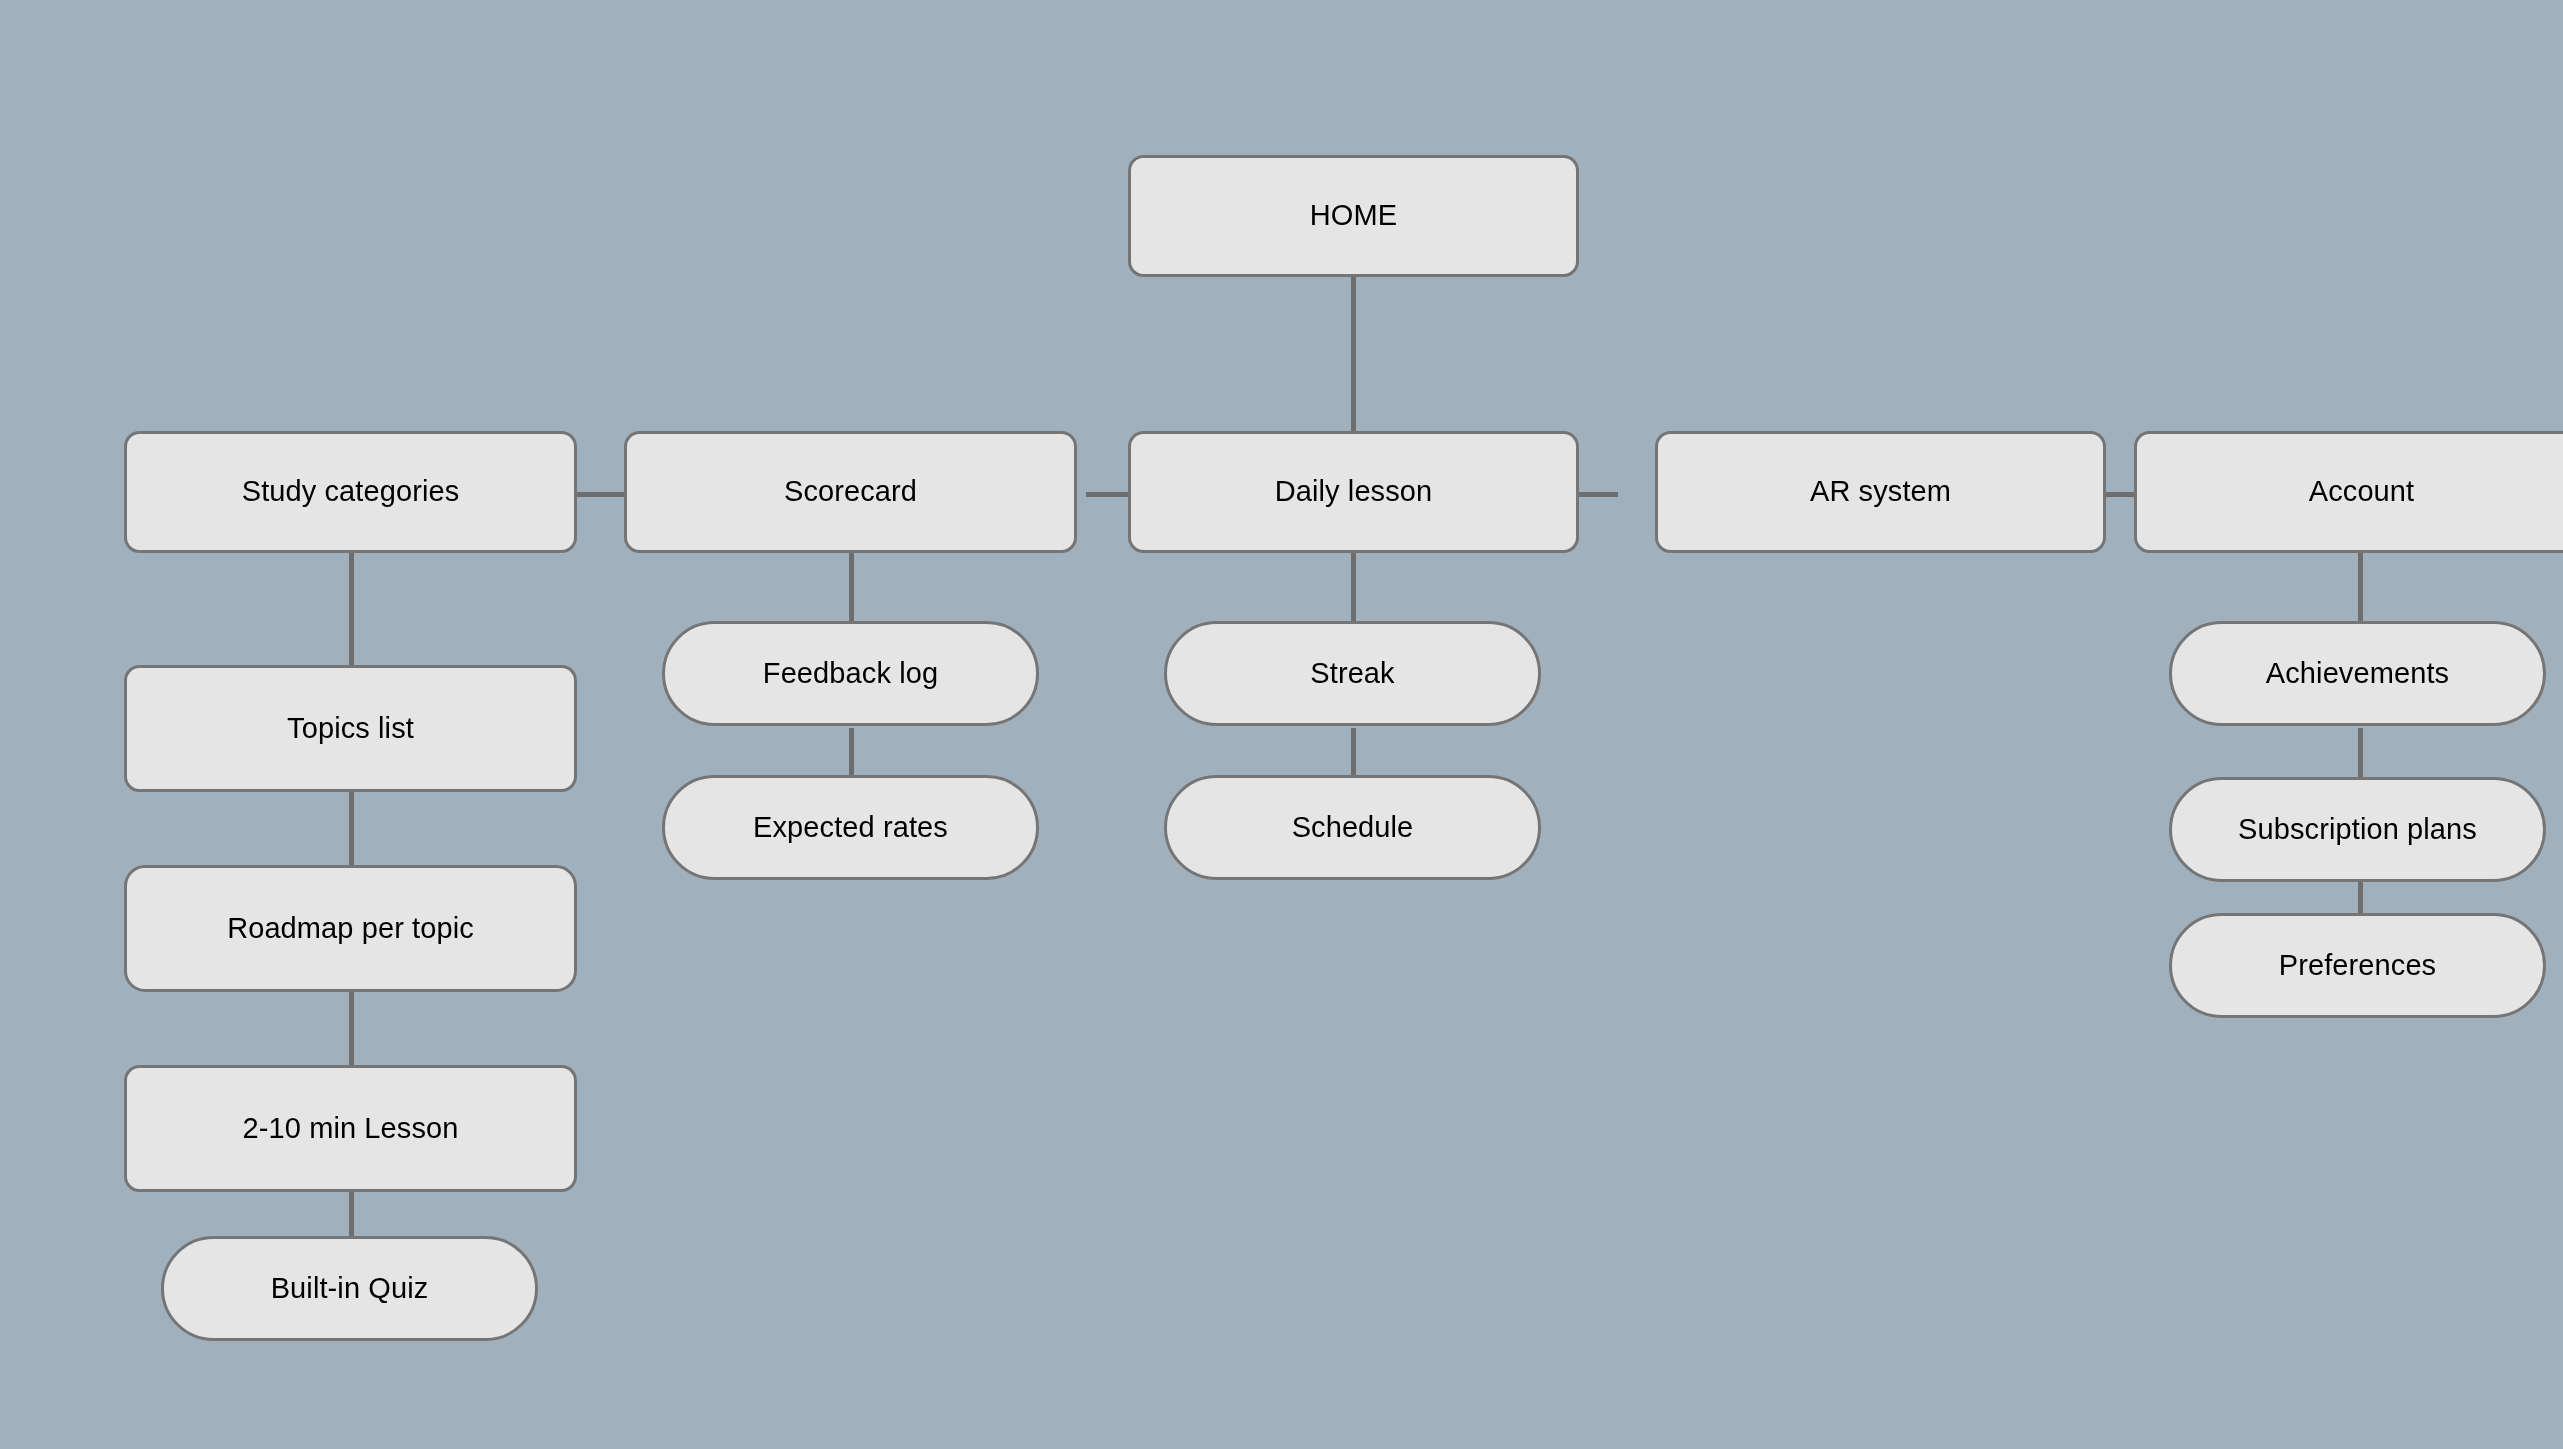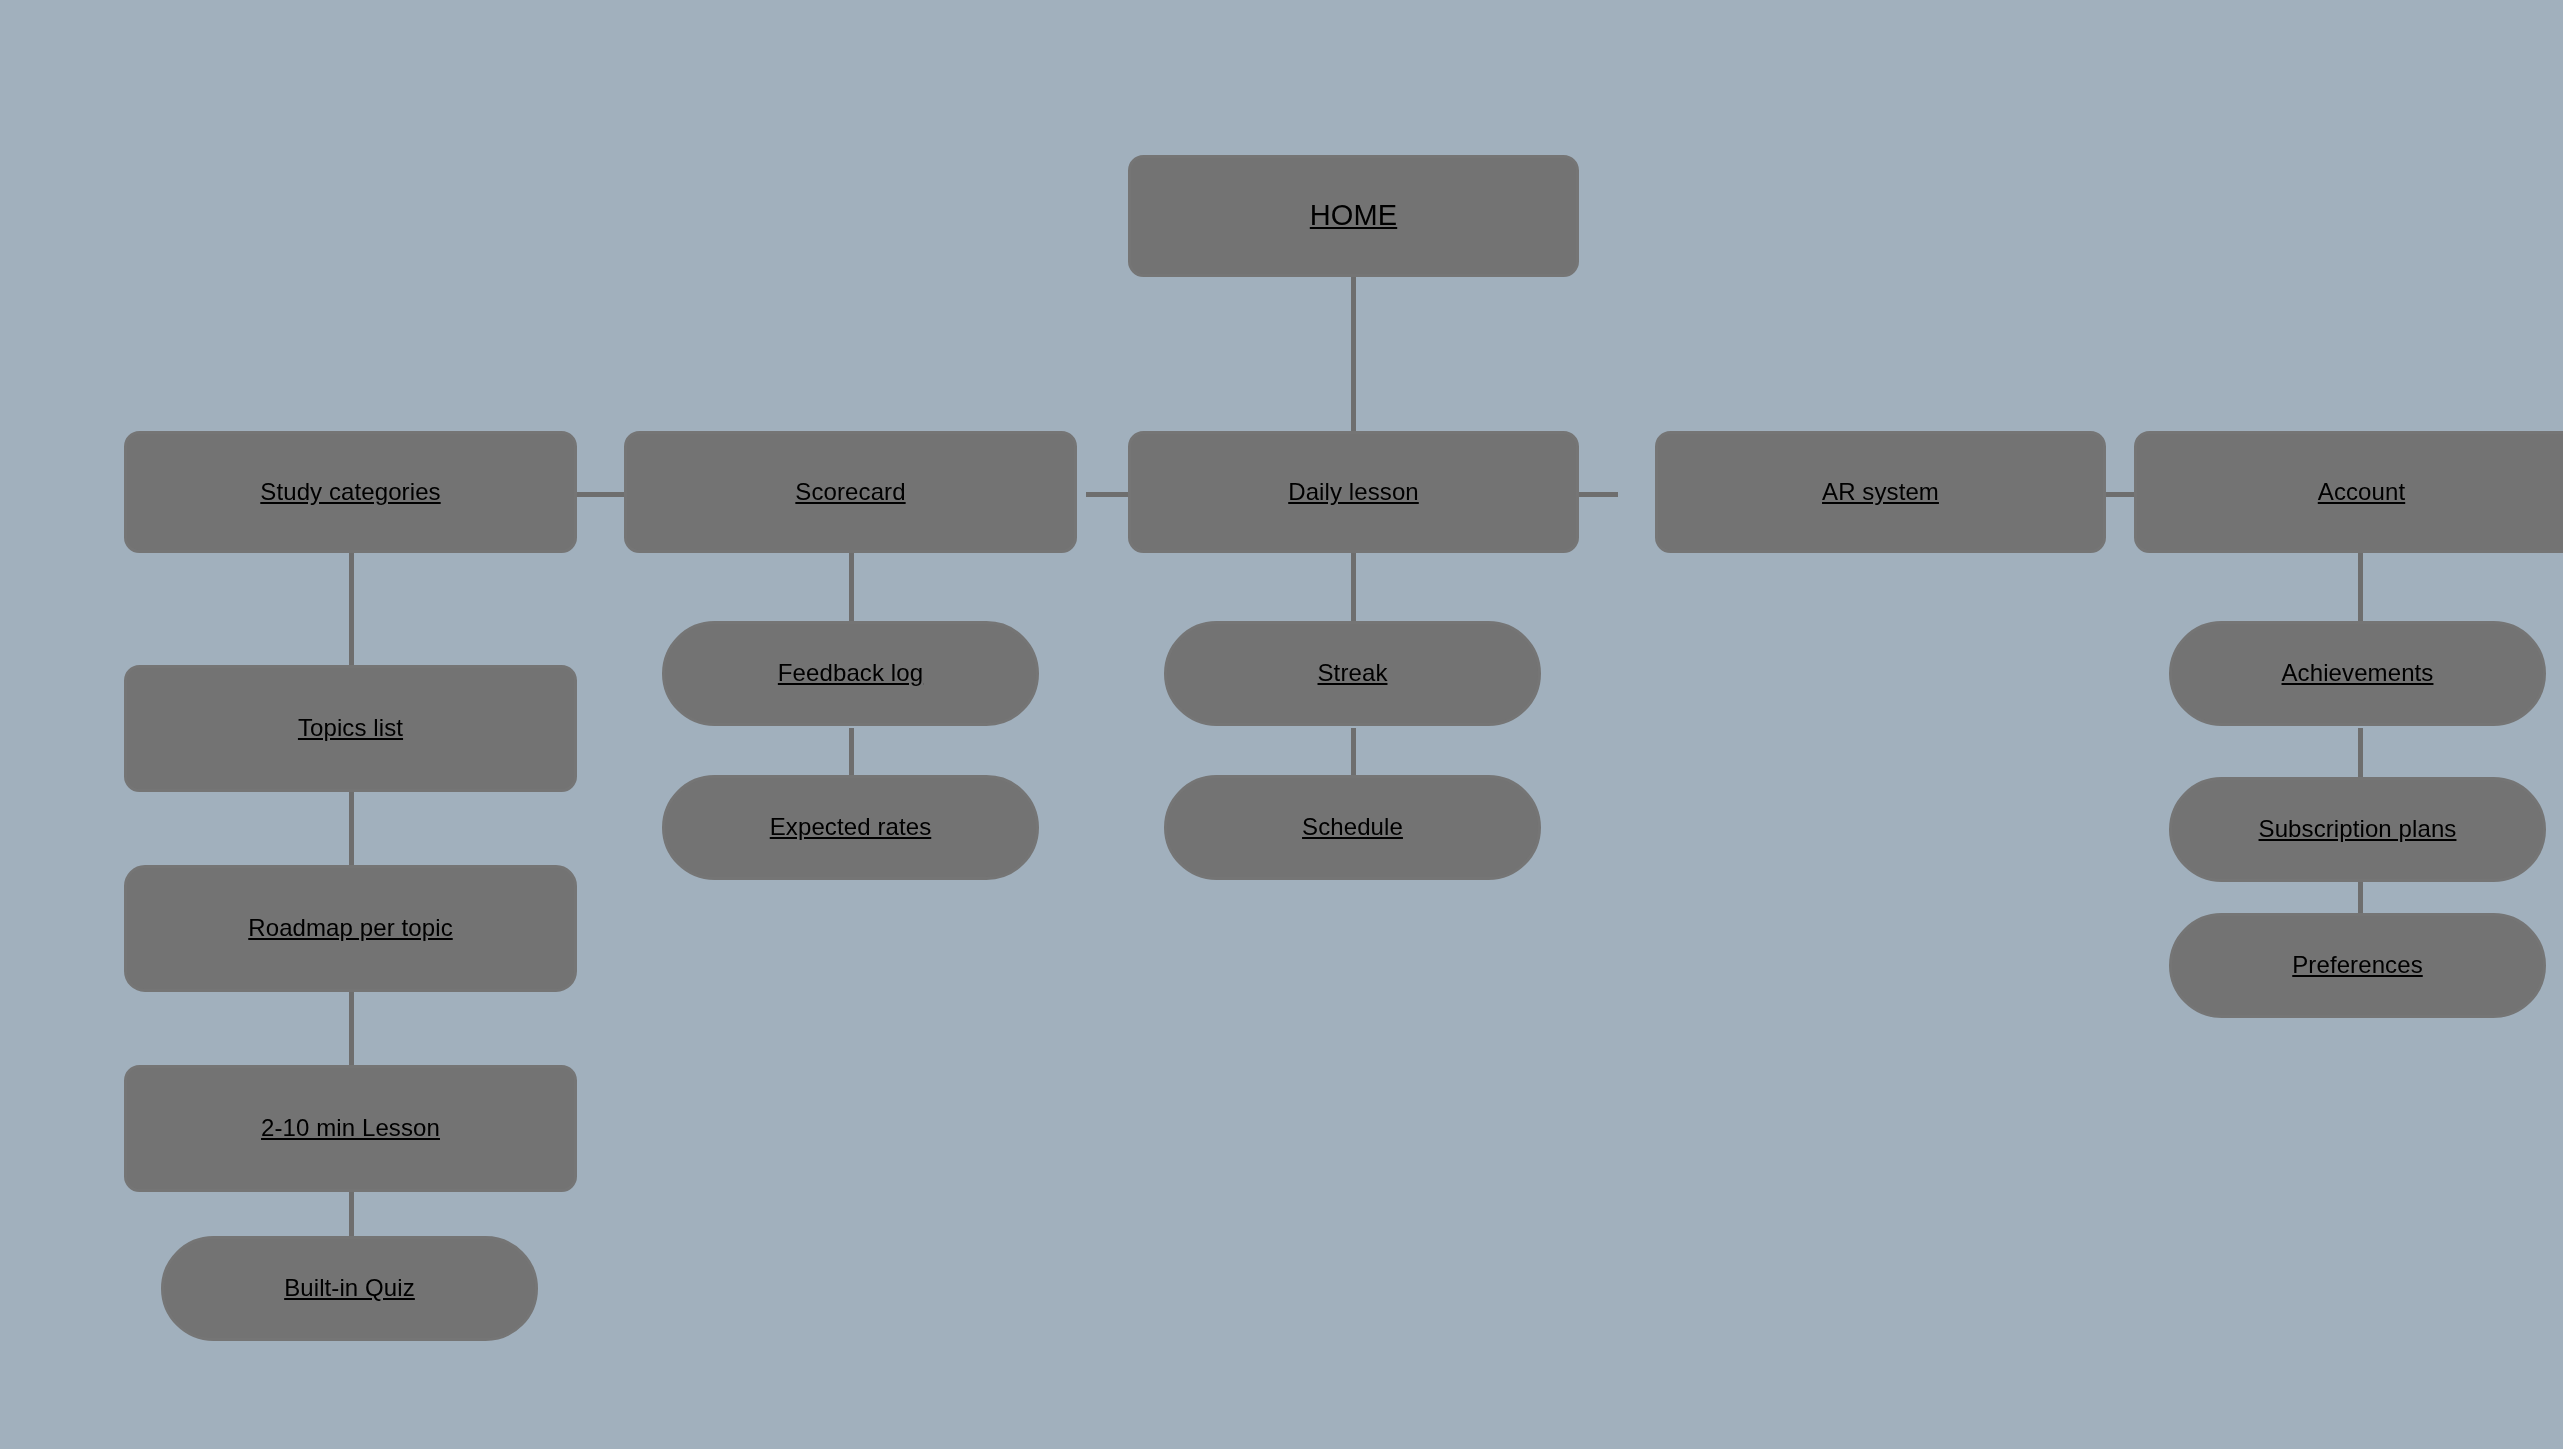--- a/index.html
+++ b/index.html
@@ -25,33 +25,32 @@
     z-index: 1;
   }
   .edge.v { width: 5.1px; }
   .edge.h { height: 5.1px; }
 
   
   .node {
     position: absolute;
     z-index: 2;
     box-sizing: border-box;
-    background: #737373;
+    background: #e5e5e5;
     border: 3.6px solid #757575;
     display: flex;
     align-items: center;
     justify-content: center;
     color: #000000;
     text-align: center;
-    text-decoration: underline;
   }
   .node.rect { border-radius: 15.4px; }
   .node.pill { border-radius: 512px; align-items: center; }
   .node .label {
-    font-size: 24px;
+    font-size: 29px;
     line-height: 1.1;
     letter-spacing: 0.1px;
     white-space: nowrap;
   }
   .node.root .label { font-size: 29px; }
 </style>
 </head>
 <body>
 
 <div id="canvas">

